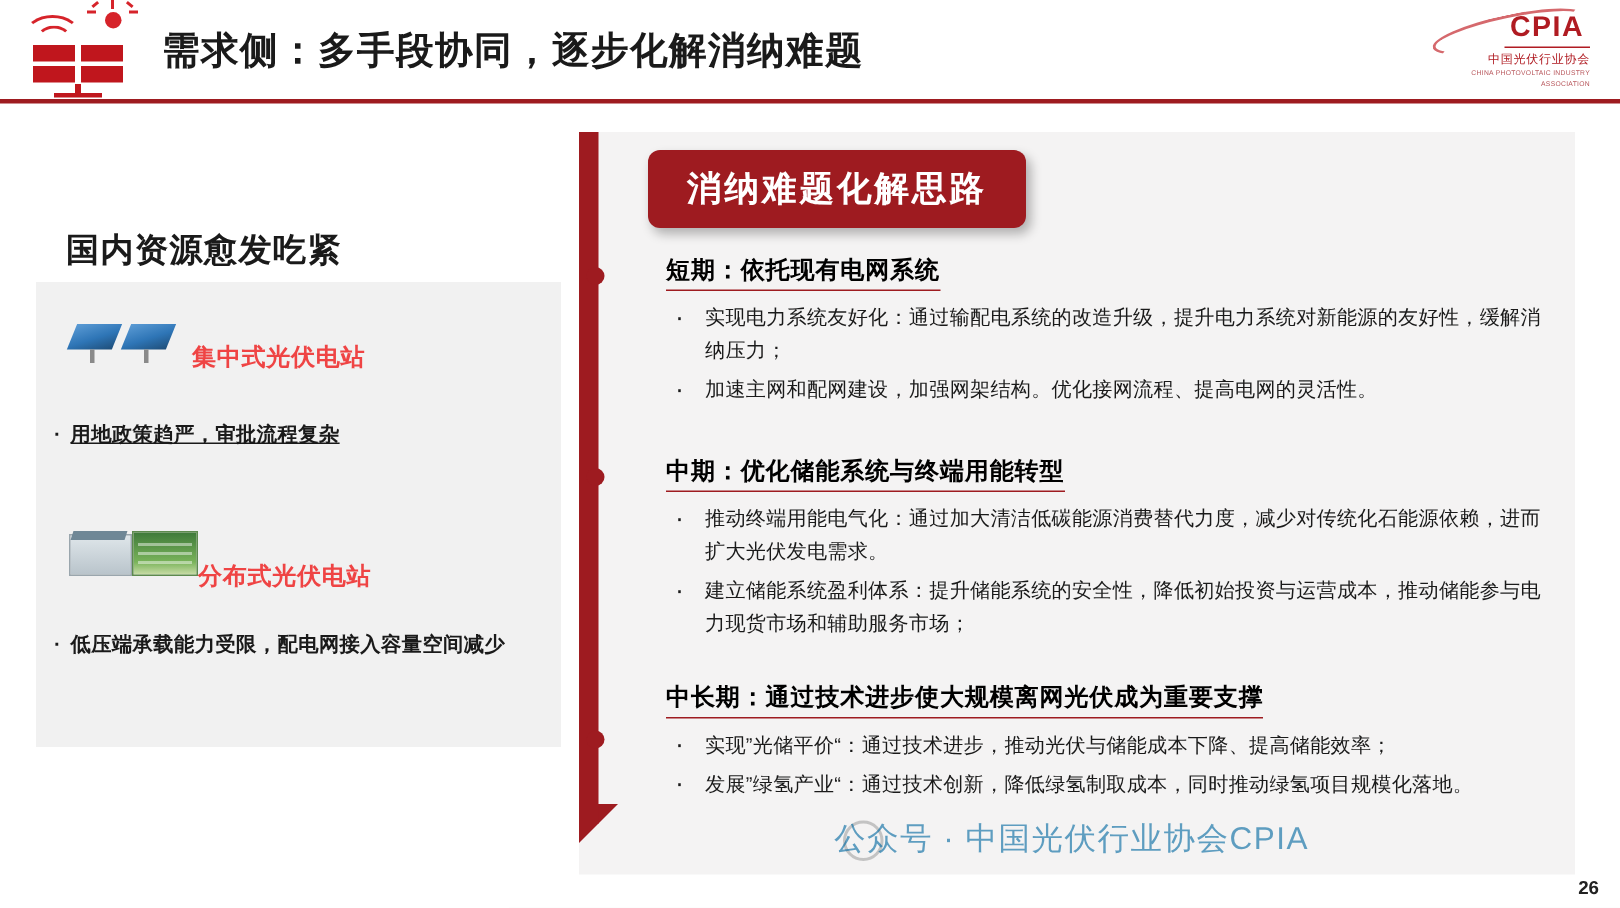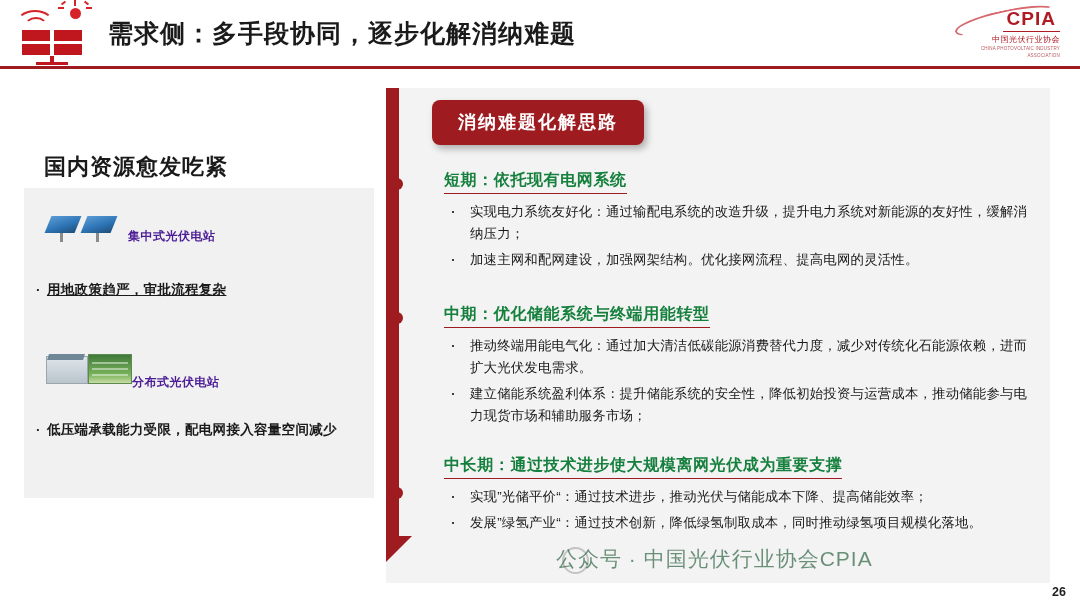--- a/index.html
+++ b/index.html
@@ -161,23 +161,23 @@
   .left-panel {
     position: absolute;
     left: 24px;
     top: 188px;
     width: 350px;
     height: 310px;
     background: #f1f1f1;
   }
   .left-block-title {
     position: absolute;
-    font-size: 12px;
-    font-weight: bold;
-    color: #4c1d95;
+    font-size: 16px;
+    font-weight: bold;
+    color: #ef4444;
     letter-spacing: 0.5px;
   }
   .left-bullet {
     position: absolute;
     font-size: 13.5px;
     color: #1a1a1a;
     letter-spacing: 0.3px;
     font-weight: bold;
   }
   .left-bullet .dot {
@@ -269,35 +269,35 @@
   .card-badge {
     position: absolute;
     left: 432px;
     top: 100px;
     padding: 10px 26px 11px 26px;
     background: #9e1b20;
     border-radius: 8px;
     box-shadow: 3px 4px 7px rgba(0,0,0,0.28);
   }
   .card-badge span {
-    font-size: 18px;
+    font-size: 23px;
     font-weight: bold;
     color: #ffffff;
     letter-spacing: 2px;
   }
 
   .section {
     position: absolute;
     left: 444px;
     width: 592px;
   }
   .section-title {
     font-size: 16px;
     font-weight: bold;
-    color: #15803d;
+    color: #000000;
     letter-spacing: 0.6px;
     padding-bottom: 2px;
     border-bottom: 1.6px solid #9e1b20;
     display: inline-block;
   }
   .anchor-dot {
     position: absolute;
     left: 391px;
     width: 12px;
     height: 12px;
@@ -326,21 +326,21 @@
     font-size: 18px;
     color: #1a1a1a;
   }
 
   
   .watermark {
     position: absolute;
     left: 556px;
     top: 545px;
     font-size: 21px;
-    color: #14532d;
+    color: #0369a1;
     opacity: 0.62;
     letter-spacing: 1px;
     white-space: nowrap;
   }
   .wm-circle {
     position: absolute;
     left: 562px;
     top: 547px;
     width: 23px;
     height: 23px;

